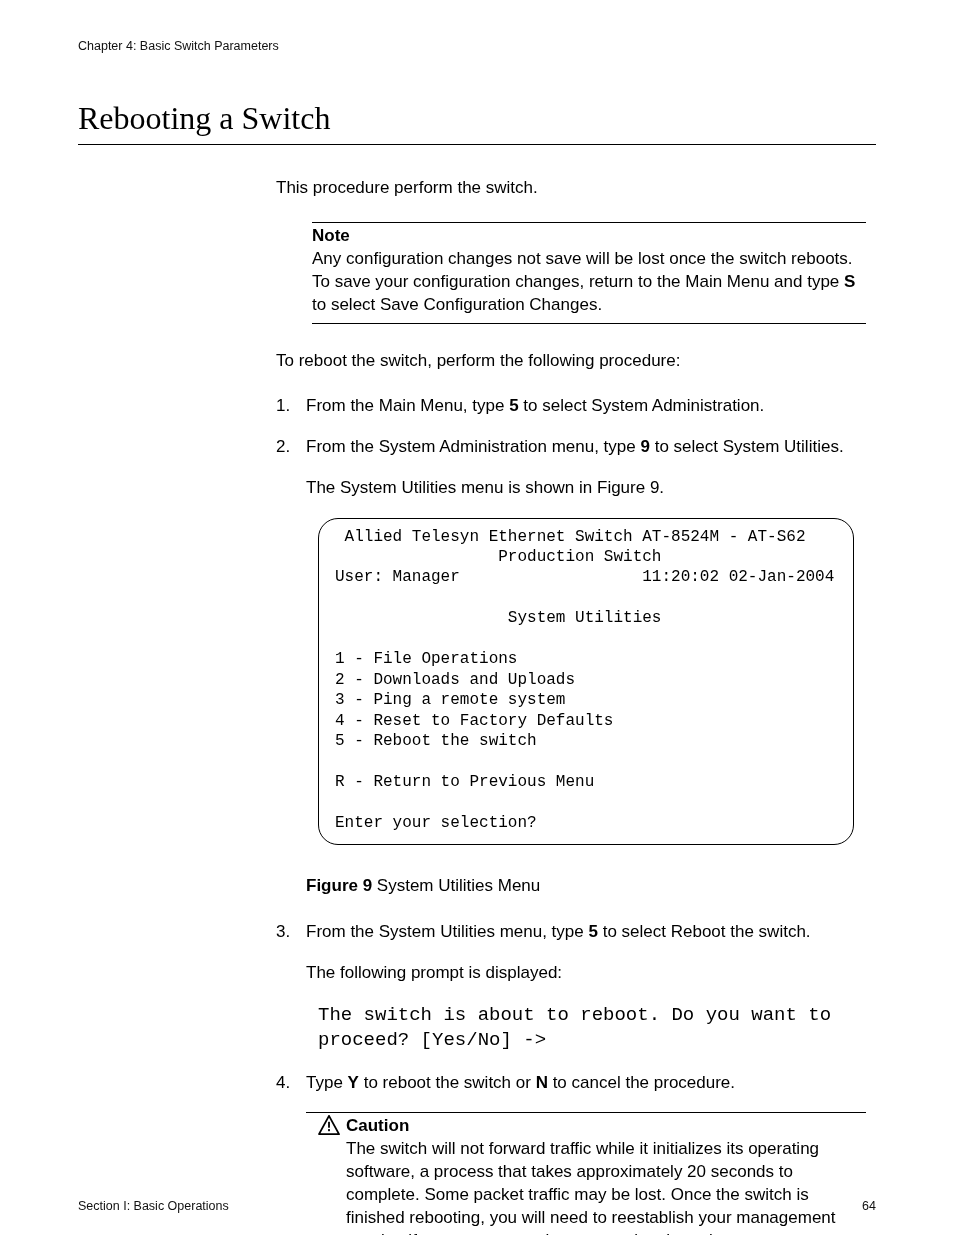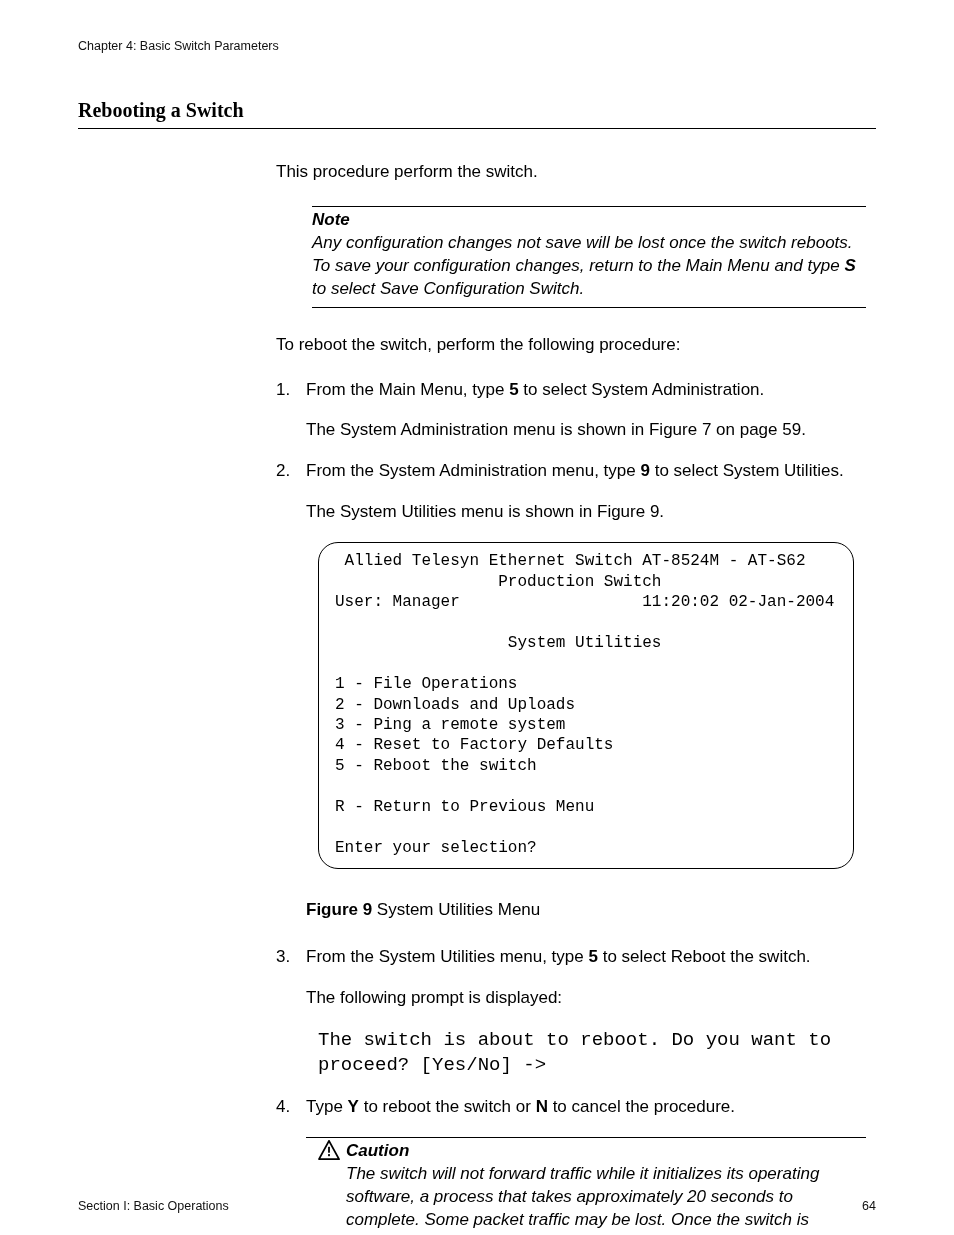--- a/index.html
+++ b/index.html
@@ -19,43 +19,43 @@
     position: relative;
     border-radius: 31px;
   }
   .chapter-line {
     font-size: 12.5px;
     color: #111;
     margin-bottom: 42px;
   }
   h1.section-title {
     font-family: Georgia, "Times New Roman", serif;
-    font-weight: 700;
-    font-size: 20px;
+    font-weight: 400;
+    font-size: 32px;
     margin: 0 0 4px 0;
   }
   .title-rule {
     border: none;
     border-top: 1px solid #000;
     margin: 0 0 32px 0;
   }
   .body-col {
     margin-left: 198px;
     margin-right: 10px;
   }
   .para { margin: 0 0 22px 0; }
   .step-para { margin: 0 0 18px 0; }
   .ol { list-style: none; padding: 0; margin: 0; }
   .ol > li { position: relative; padding-left: 30px; margin-bottom: 8px; }
   .ol > li .num { position: absolute; left: 0; top: 0; }
   .callout {
     margin: 0 0 26px 36px;
   }
   .callout-rule { border: none; border-top: 1px solid #000; margin: 0; }
-  .callout-inner { padding: 2px 0 6px 0; font-style: italic; }
+  .callout-inner { padding: 2px 0 6px 0; }
   .callout-title { font-weight: 700; }
   .terminal-frame {
     border: 1px solid #000;
     border-radius: 20px;
     padding: 8px 16px 10px 16px;
     margin: 4px 12px 30px 12px;
     max-width: 548px;
   }
   .terminal-pre {
     font-family: "Courier New", Courier, monospace;
@@ -97,34 +97,33 @@
   <hr class="title-rule">
 
   <div class="body-col">
 
     <p class="para">This procedure perform the switch.</p>
 
     <div class="callout">
       <hr class="callout-rule">
       <div class="callout-inner">
         <span class="callout-title">Note</span><br>
-        <span>Any configuration changes not save will be lost once the switch reboots. To save your configuration changes, return to the Main Menu and type </span><b>S</b><span> to select Save Configuration Switch.</span>
+        <span>Any configuration changes not save will be lost once the switch reboots. To save your configuration changes, return to the Main Menu and type </span><b>S</b><span> to select Save Configuration Changes.</span>
       </div>
       <hr class="callout-rule">
     </div>
 
     <p class="para">To reboot the switch, perform the following procedure:</p>
 
     <ul class="ol">
       <li>
         <span class="num">1.</span>
         <div class="step-para">
           <span>From the Main Menu, type </span><b>5</b><span> to select System Administration.</span>
         </div>
-        <div class="step-para">The System Administration menu is shown in Figure 7 on page 59.</div>
       </li>
 
       <li>
         <span class="num">2.</span>
         <div class="step-para">
           <span>From the System Administration menu, type </span><b>9</b><span> to select System Utilities.</span>
         </div>
         <div class="step-para">The System Utilities menu is shown in Figure 9.</div>
 
         <div class="terminal-frame">

